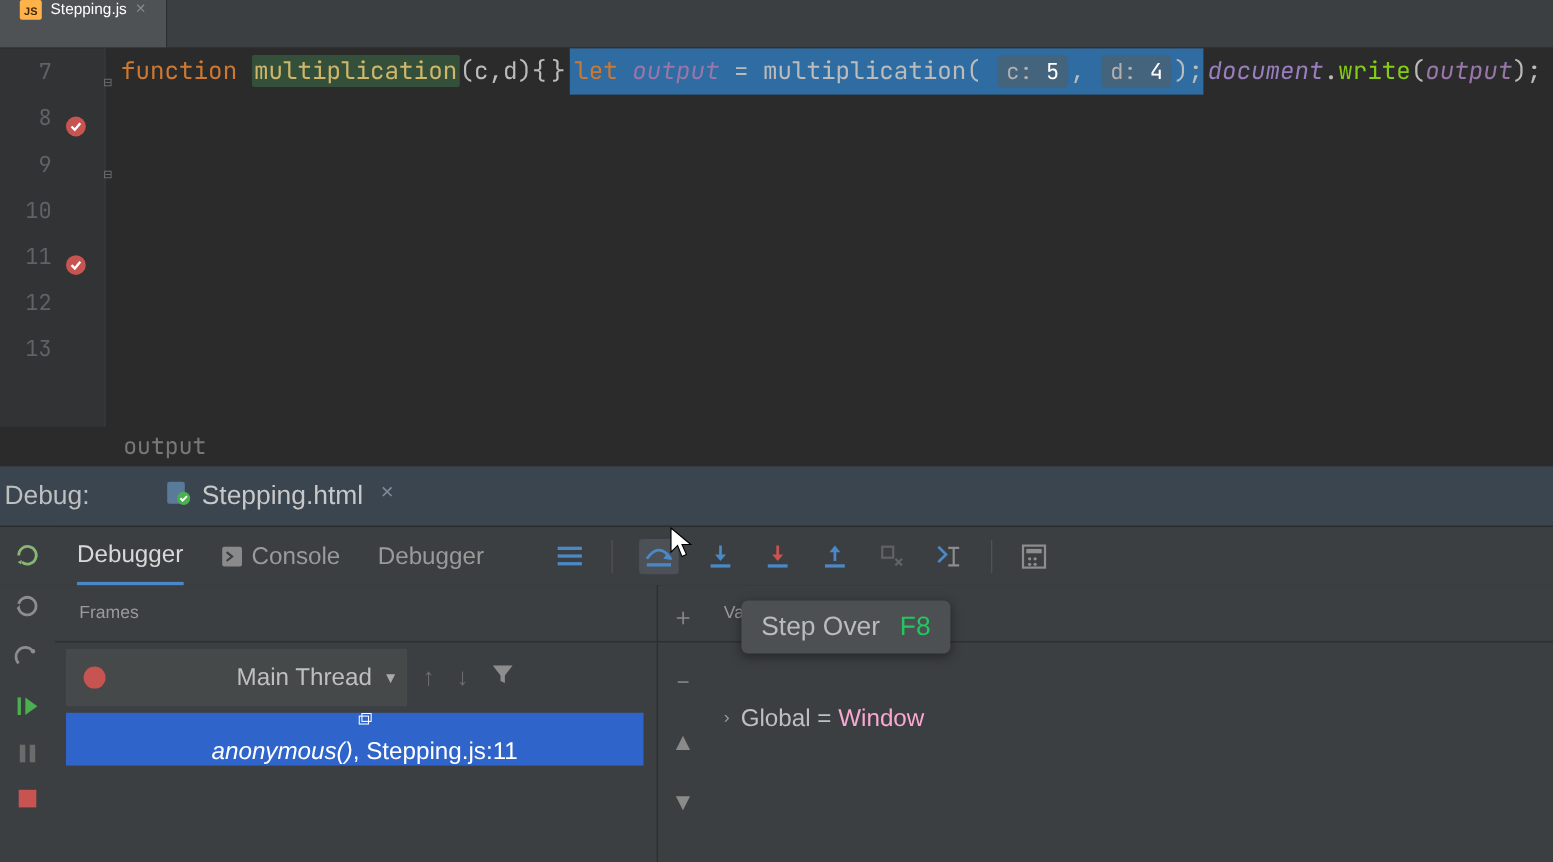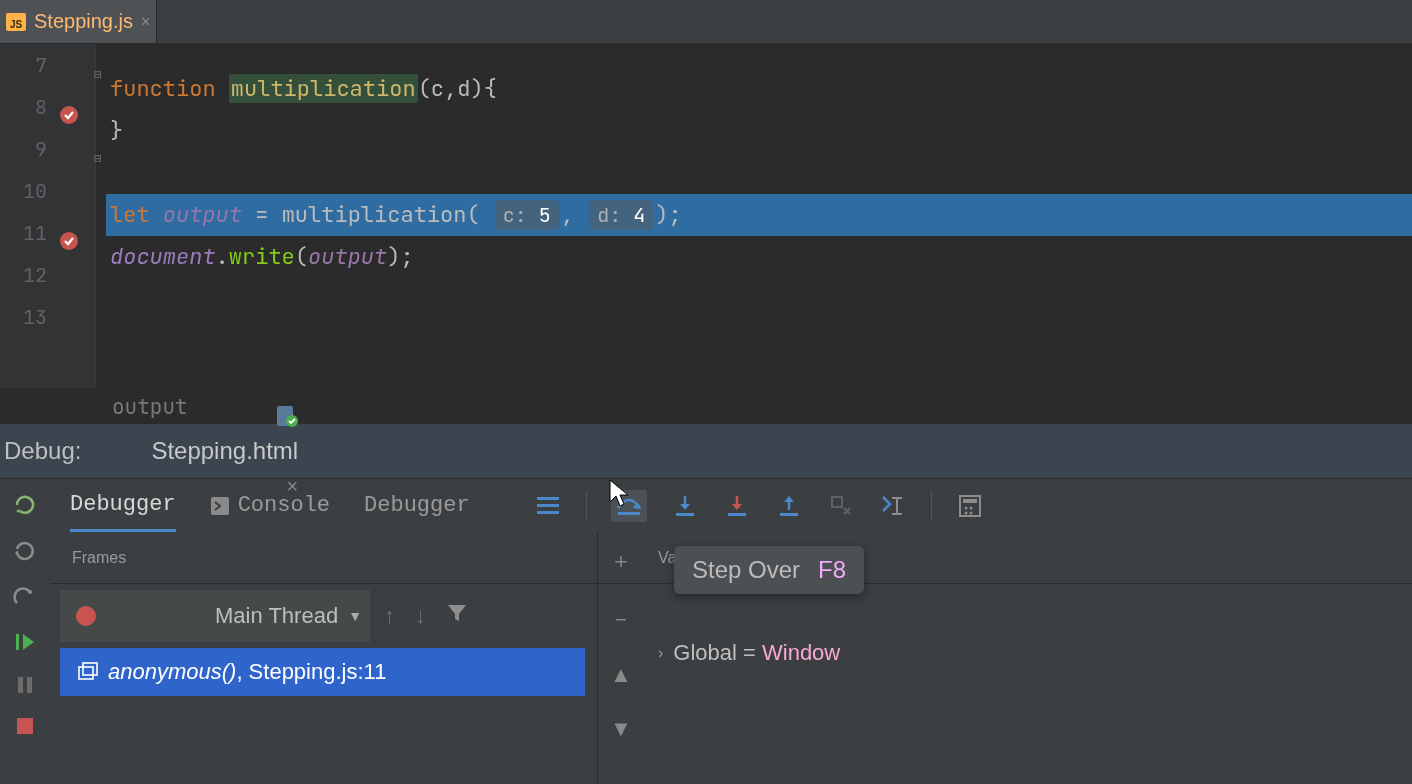--- a/index.html
+++ b/index.html
@@ -15,38 +15,37 @@
 
 .tab-bar {
   height: 44px;
   background: #3c3f41;
   display: flex;
   align-items: stretch;
   border-bottom: 1px solid #2b2b2b;
 }
 .file-tab {
   display: flex;
-  align-items: center;
-  padding: 0 6px;
+  padding: 0 18px;
   background: #515658;
   gap: 8px;
   border-right: 1px solid #2b2b2b;
 }
 .file-tab.active { background: #4e5254; }
 .file-ext-icon {
   width: 20px; height: 18px;
   background: #ffb14a;
   color: #3c2a00;
   font-size: 10px;
   font-weight: bold;
   display: flex; align-items: flex-end; justify-content: center;
   border-radius: 2px;
   padding-bottom: 1px;
 }
-.file-tab-name { font-size: 20px; color: #fdba74; }
+.file-tab-name { font-size: 14px; color: #ffffff; }
 .tab-close { color: #8a8a8a; font-size: 16px; }
 
 
 .editor {
   display: flex;
   height: 344px;
   font-family: "JetBrains Mono", "Consolas", monospace;
   font-size: 22px;
   line-height: 42px;
   background: #2b2b2b;
@@ -85,23 +84,22 @@
 .fold-mark {
   position: absolute;
   font-size: 13px;
   color: #6b6b6b;
   left: -2px;
 }
 
 .code-col {
   flex: 1;
   display: flex;
-  flex-direction: column;
+  flex-direction: row;
   padding-left: 10px;
-  margin-top: 24px;
 }
 .code-line {
   height: 42px;
   display: flex;
   align-items: center;
   padding-left: 4px;
 }
 .line-bp { background: #3a2323; }
 .line-exec { background: #2f6ca1; }
 .indent1 { padding-left: 60px; }
@@ -140,24 +138,23 @@
   padding: 0 4px 0 0;
   gap: 12px;
 }
 .debug-label {
   font-size: 24px;
   color: #bfbfbf;
   padding-left: 4px;
 }
 .debug-config {
   display: flex;
-  align-items: flex-end;
+  align-items: flex-start;
   gap: 10px;
   margin-left: 58px;
-  flex-direction: column;
 }
 .html-file-icon { width: 22px; height: 22px; position: relative; }
 .debug-config-name { font-size: 24px; color: #c8c8c8; }
 .debug-config-close { color: #7f8b97; font-size: 20px; margin-left: 6px; }
 
 
 .debug-toolrow {
   height: 54px;
   background: #3c3f41;
   display: flex;
@@ -180,21 +177,20 @@
   padding-left: 20px;
   gap: 34px;
   flex: 1;
   position: relative;
 }
 .dbg-tab {
   font-size: 22px;
   color: #9a9a9a;
   display: flex; align-items: center; gap: 8px;
   height: 53px;
-  font-family: Liberation Mono, monospace;
 }
 .dbg-tab.active {
   color: #d8d8d8;
   border-bottom: 3px solid #4a88c7;
 }
 .dbg-actions {
   display: flex;
   align-items: center;
   gap: 24px;
   padding-left: 30px;
@@ -241,20 +237,21 @@
 .frame-stack {
   background: #2f65ca;
   height: 48px;
   display: flex;
   align-items: center;
   gap: 10px;
   padding-left: 18px;
   color: #fff;
   font-size: 22px;
   margin: 0 12px 0 10px;
+  flex-direction: column;
 }
 .frame-fn { font-style: italic; }
 
 .vars-panel { flex: 1; display:flex; flex-direction: column; position: relative; }
 .vars-row {
   display: flex;
   align-items: center;
   gap: 10px;
   padding-left: 60px;
   height: 42px;
@@ -270,21 +267,21 @@
   left: 76px;
   background: #4d5052;
   border-radius: 6px;
   padding: 10px 18px;
   display: flex;
   gap: 18px;
   font-size: 24px;
   align-items: center;
   box-shadow: 0 3px 10px rgba(0,0,0,0.4);
 }
-.tooltip-key { color: #f0abfc; }
+.tooltip-key { color: #22c55e; }
 
 .mini-tools {
   position: absolute;
   left: 12px;
   top: 14px;
   display: flex;
   flex-direction: column;
   gap: 28px;
   color: #8a8a8a;
   font-size: 22px;

